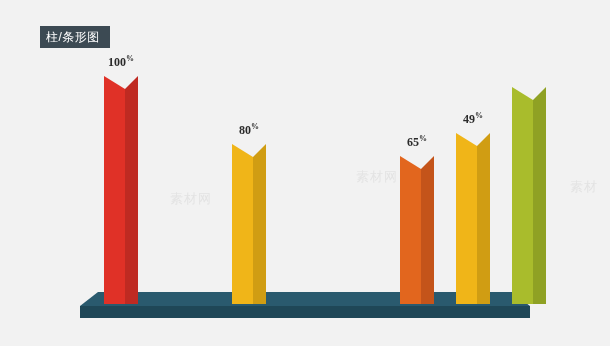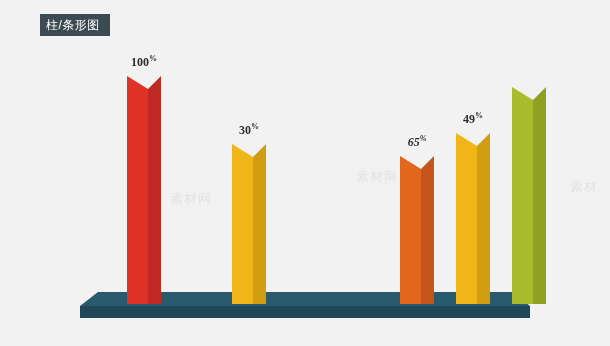--- a/index.html
+++ b/index.html
@@ -14,21 +14,21 @@
     overflow: hidden;
     position: relative;
   }
 
   
   #tab-badge {
     position: absolute;
     left: 16px;
     top: 14px;
     display: flex;
-    align-items: flex-start;
+    align-items: flex-end;
     height: 34px;
   }
   #tab-badge .tab-accent {
     width: 24px;
     background: #2e9be8;
   }
   #tab-badge .tab-label {
     background: #3c4a53;
     color: #ffffff;
     font-size: 12px;
@@ -172,52 +172,52 @@
 <div class="watermark wm-1">素材网</div>
 <div class="watermark wm-2">素材网</div>
 <div class="watermark wm-3">素材</div>
 
 <div id="chart">
   <div id="platform">
     <div class="slab-top"></div>
     <div class="slab-front"></div>
   </div>
   <div id="bars">
-      <div class="bar-slot" style="left: 47px; height: 228px; text-decoration: underline;">
+      <div class="bar-slot" style="left: 24px; height: 228px; text-decoration: underline;">
         <div class="bar" style="height: 228px;">
           <div class="face-left" style="height: 215px; background: rgb(224, 49, 39);"></div>
           <div class="face-right" style="height: 215px; background: rgb(191, 42, 34);"></div>
           <div class="cap" style="bottom: 215px;">
             <div class="cap-l" style="border-bottom-color: rgb(224, 49, 39);"></div>
             <div class="cap-r" style="border-bottom-color: rgb(191, 42, 34);"></div>
           </div>
         </div>
         <div class="bar-label" style="bottom: 234px;"><span>100</span><span class="pct">%</span></div>
       </div>
       <div class="bar-slot" style="left: 152px; height: 160px;">
         <div class="bar" style="height: 160px;">
           <div class="face-left" style="height: 147px; background: rgb(240, 181, 24);"></div>
           <div class="face-right" style="height: 147px; background: rgb(208, 157, 19);"></div>
           <div class="cap" style="bottom: 147px;">
             <div class="cap-l" style="border-bottom-color: rgb(240, 181, 24);"></div>
             <div class="cap-r" style="border-bottom-color: rgb(208, 157, 19);"></div>
           </div>
         </div>
-        <div class="bar-label" style="bottom: 166px;"><span>30</span><span class="pct">%</span></div>
+        <div class="bar-label" style="bottom: 166px;"><span>80</span><span class="pct">%</span></div>
       </div>
       <div class="bar-slot" style="left: 320px; height: 148px;">
         <div class="bar" style="height: 148px;">
           <div class="face-left" style="height: 135px; background: rgb(226, 102, 30);"></div>
           <div class="face-right" style="height: 135px; background: rgb(196, 84, 26);"></div>
           <div class="cap" style="bottom: 135px;">
             <div class="cap-l" style="border-bottom-color: rgb(226, 102, 30);"></div>
             <div class="cap-r" style="border-bottom-color: rgb(196, 84, 26);"></div>
           </div>
         </div>
-        <div class="bar-label" style="bottom: 154px; font-style: italic;"><span>65</span><span class="pct">%</span></div>
+        <div class="bar-label" style="bottom: 154px;"><span>65</span><span class="pct">%</span></div>
       </div>
       <div class="bar-slot" style="left: 376px; height: 171px;">
         <div class="bar" style="height: 171px;">
           <div class="face-left" style="height: 158px; background: rgb(240, 181, 24);"></div>
           <div class="face-right" style="height: 158px; background: rgb(208, 157, 19);"></div>
           <div class="cap" style="bottom: 158px;">
             <div class="cap-l" style="border-bottom-color: rgb(240, 181, 24);"></div>
             <div class="cap-r" style="border-bottom-color: rgb(208, 157, 19);"></div>
           </div>
         </div>

